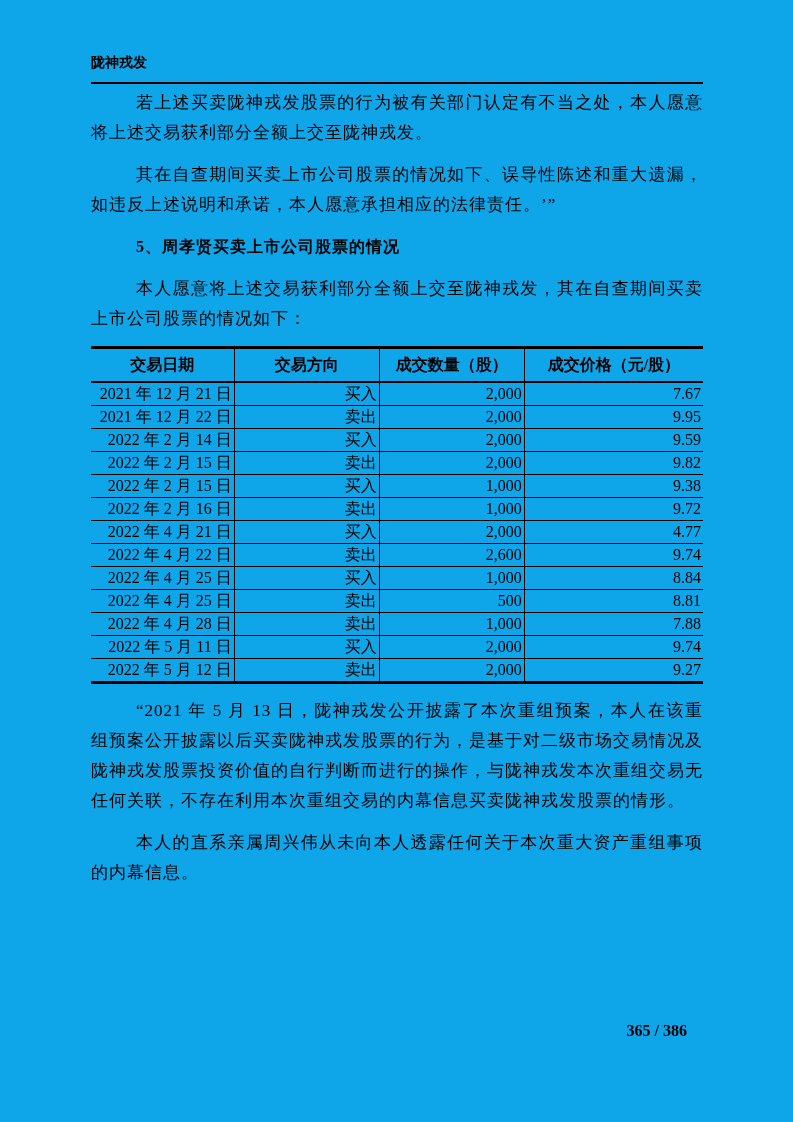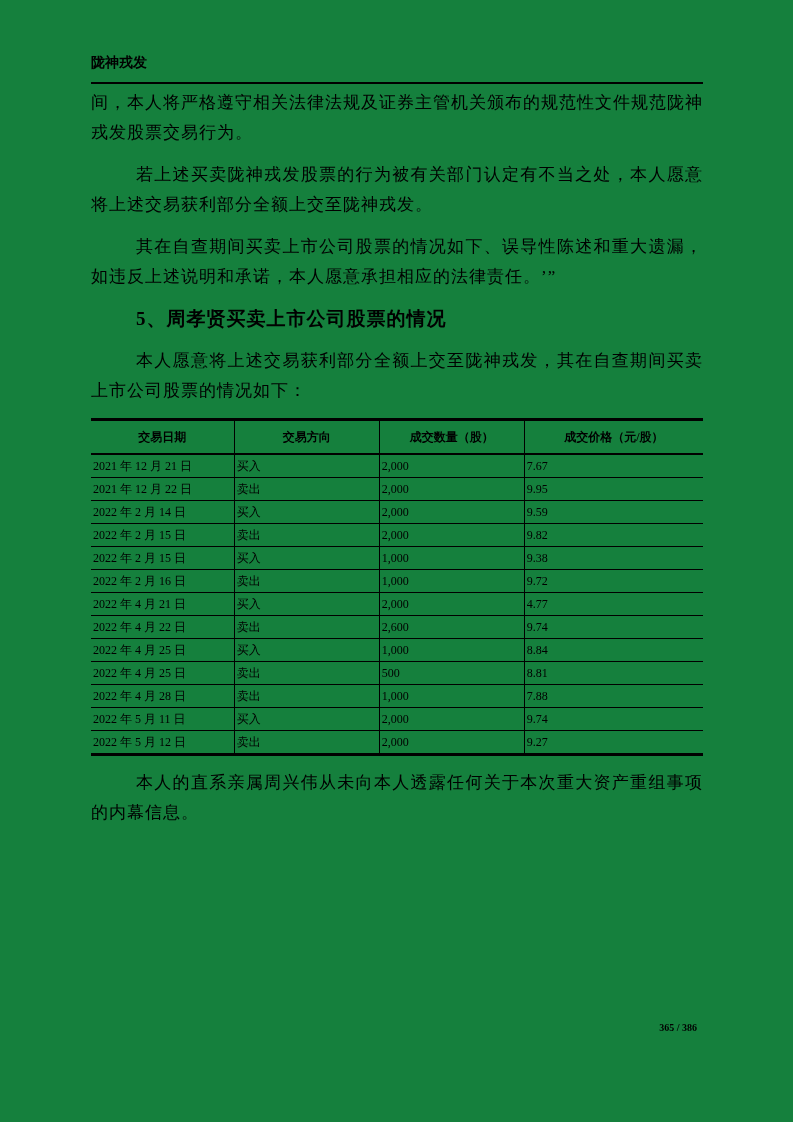--- a/index.html
+++ b/index.html
@@ -4,21 +4,21 @@
 <style>
   html, body {
     margin: 0;
     padding: 0;
     background: #ffffff;
   }
   .page {
     position: relative;
     width: 793px;
     height: 1122px;
-    background: #15803d;
+    background: #0ea5e9;
     color: #000000;
     font-family: "Liberation Serif", "DejaVu Serif", serif;
     overflow: hidden;
     box-sizing: border-box;
   }
   .header-bar {
     position: absolute;
     top: 54px;
     left: 91px;
     right: 90px;
@@ -42,75 +42,74 @@
   .content p {
     margin: 0 0 12px 0;
     text-align: justify;
     letter-spacing: 1px;
   }
   .content p.ind {
     text-indent: 45px;
   }
   .content h3 {
     margin: 0 0 12px 0;
-    font-size: 19px;
+    font-size: 16px;
     font-weight: bold;
     text-indent: 45px;
     line-height: 30px;
     letter-spacing: 1px;
   }
   table.trades {
     width: 100%;
     border-collapse: collapse;
     margin: 0 0 12px 0;
     border-top: 3px solid #000000;
     border-bottom: 3px solid #000000;
-    font-size: 12px;
+    font-size: 16px;
   }
   table.trades th {
     font-weight: bold;
     text-align: center;
     height: 32px;
     line-height: 32px;
     padding: 0 2px;
     border-bottom: 2px solid #000000;
   }
   table.trades td {
-    text-align: left;
+    text-align: right;
     height: 22px;
     line-height: 22px;
     padding: 0 2px;
     border-bottom: 1px solid #000000;
   }
   table.trades th:not(:last-child),
   table.trades td:not(:last-child) {
     border-right: 1px solid #000000;
   }
   table.trades tbody tr:last-child td {
     border-bottom: none;
   }
   .footer-page {
     position: absolute;
     top: 1022px;
-    right: 96px;
-    font-size: 10px;
+    right: 106px;
+    font-size: 16px;
     font-weight: bold;
   }
 </style>
 </head>
 <body>
 
 <div class="page">
 
   <div class="header-bar">
     <span>陇神戎发</span>
   </div>
 
   <div class="content">
-    <p>间，本人将严格遵守相关法律法规及证券主管机关颁布的规范性文件规范陇神戎发股票交易行为。</p>
     <p class="ind">若上述买卖陇神戎发股票的行为被有关部门认定有不当之处，本人愿意将上述交易获利部分全额上交至陇神戎发。</p>
     <p class="ind">其在自查期间买卖上市公司股票的情况如下、误导性陈述和重大遗漏，如违反上述说明和承诺，本人愿意承担相应的法律责任。’”</p>
 
     <h3>5、周孝贤买卖上市公司股票的情况</h3>
 
     <p class="ind">本人愿意将上述交易获利部分全额上交至陇神戎发，其在自查期间买卖上市公司股票的情况如下：</p>
 
     <table class="trades">
       <colgroup>
         <col style="width:23.4%">
@@ -214,18 +213,19 @@
 
           <tr>
             <td>2022 年 5 月 12 日</td>
             <td>卖出</td>
             <td>2,000</td>
             <td>9.27</td>
           </tr>
         </tbody>
     </table>
 
+    <p class="ind">“2021 年 5 月 13 日，陇神戎发公开披露了本次重组预案，本人在该重组预案公开披露以后买卖陇神戎发股票的行为，是基于对二级市场交易情况及陇神戎发股票投资价值的自行判断而进行的操作，与陇神戎发本次重组交易无任何关联，不存在利用本次重组交易的内幕信息买卖陇神戎发股票的情形。</p>
     <p class="ind">本人的直系亲属周兴伟从未向本人透露任何关于本次重大资产重组事项的内幕信息。</p>
   </div>
 
   <div class="footer-page">365 / 386</div>
 
 </div>
 
 </body></html>

